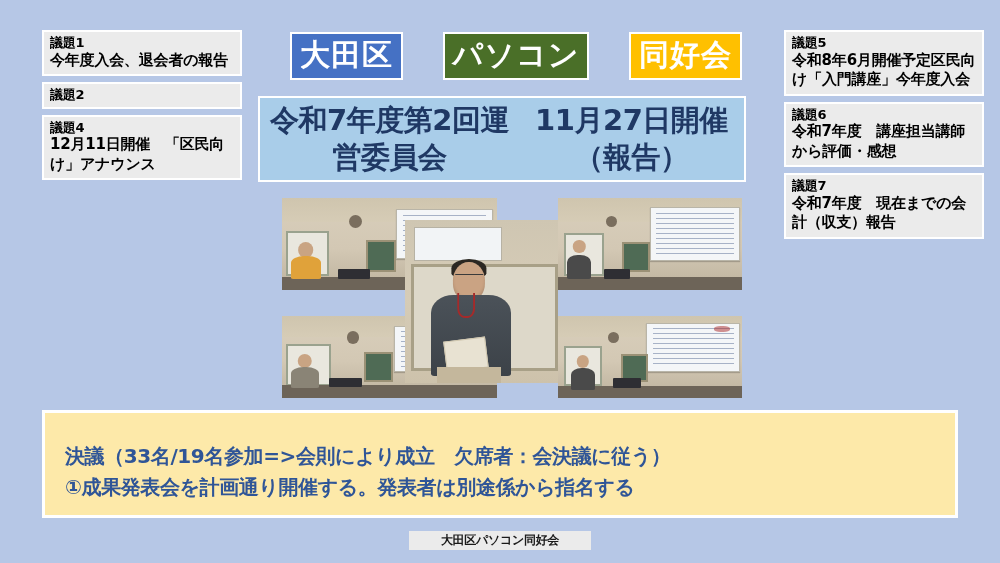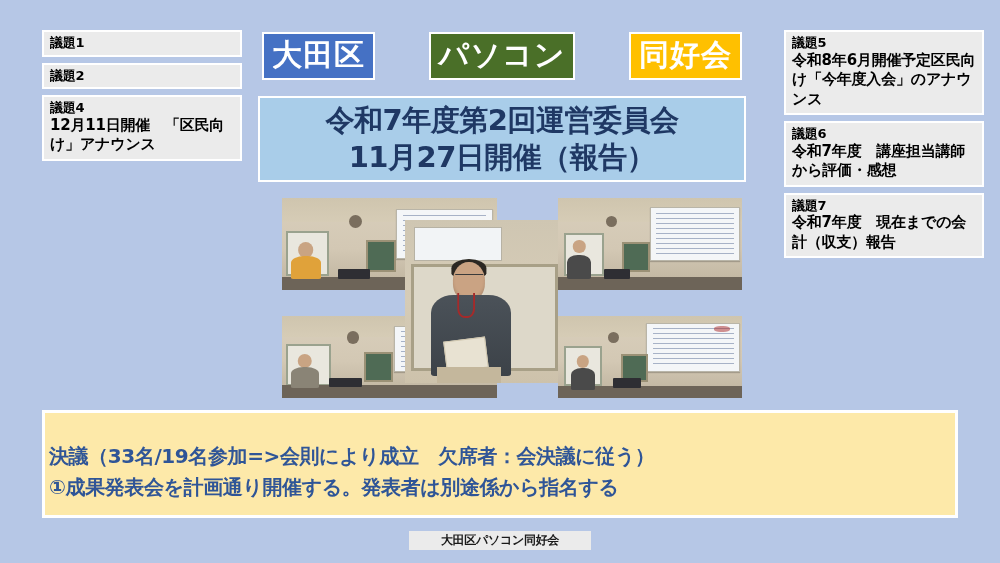--- a/index.html
+++ b/index.html
@@ -88,21 +88,21 @@
     position: absolute;
     left: 258px;
     top: 96px;
     width: 488px;
     height: 86px;
     background: #a9cde9;
     border: 2px solid #ffffff;
     box-sizing: border-box;
     color: #1f3864;
     display: flex;
-    flex-direction: column;
+    flex-direction: row;
     align-items: center;
     justify-content: center;
     text-align: center;
     font-weight: bold;
     font-size: 29px;
     line-height: 1.28;
     letter-spacing: -0.5px;
   }
 
   
@@ -300,21 +300,21 @@
   #resolution-box {
     position: absolute;
     left: 42px;
     top: 410px;
     width: 916px;
     height: 108px;
     background: #fde9a9;
     border: 3px solid #ffffff;
     box-sizing: border-box;
     color: #2f4f9e;
-    padding: 28px 0 0 4px;
+    padding: 28px 0 0 20px;
   }
   .resolution-line {
     font-size: 20px;
     font-weight: bold;
     line-height: 1.55;
     letter-spacing: -0.4px;
     color: #2f5597;
     white-space: nowrap;
   }
 
@@ -345,56 +345,57 @@
 </style>
 </head>
 <body>
 
 <div id="slide" style="background: rgb(182, 199, 230);">
 
   <div class="agenda-col" id="agenda-left">
 
     <div class="agenda-card">
       <span class="agenda-num">議題1</span>
+      <span class="agenda-text">今年度入会、退会者の報告</span>
     </div>
 
     <div class="agenda-card">
       <span class="agenda-num">議題2</span>
     </div>
 
 
     <div class="agenda-card">
       <span class="agenda-num">議題4</span>
       <span class="agenda-text">12月11日開催　「区民向け」アナウンス</span>
     </div>
 
   </div>
 
   <div class="agenda-col" id="agenda-right">
 
     <div class="agenda-card">
       <span class="agenda-num">議題5</span>
-      <span class="agenda-text">令和8年6月開催予定区民向け「今年度入会」のアナウンス</span>
+      <span class="agenda-text">令和8年6月開催予定区民向け「入門講座」今年度入会</span>
     </div>
 
     <div class="agenda-card">
       <span class="agenda-num">議題6</span>
       <span class="agenda-text">令和7年度　講座担当講師から評価・感想</span>
     </div>
 
     <div class="agenda-card">
       <span class="agenda-num">議題7</span>
       <span class="agenda-text">令和7年度　現在までの会計（収支）報告</span>
     </div>
 
 
   </div>
 
   <div id="logo-row">
-    <div class="logo-box" id="logo-box-0" style="background: rgb(69, 113, 196);">大田区</div>
+    <div class="logo-box" id="logo-box-0" style="background: rgb(69, 113, 196); margin-left: 28px;">大田区</div>
     <div class="logo-box" id="logo-box-1" style="background: rgb(74, 111, 40);">パソコン</div>
     <div class="logo-box" id="logo-box-2" style="background: rgb(255, 192, 0);">同好会</div>
   </div>
 
   <div id="title-bar" style="background: rgb(169, 205, 233); color: rgb(31, 56, 100);">
     <div>令和7年度第2回運営委員会</div>
     <div>11月27日開催（報告）</div>
   </div>
 
   <div id="collage">

